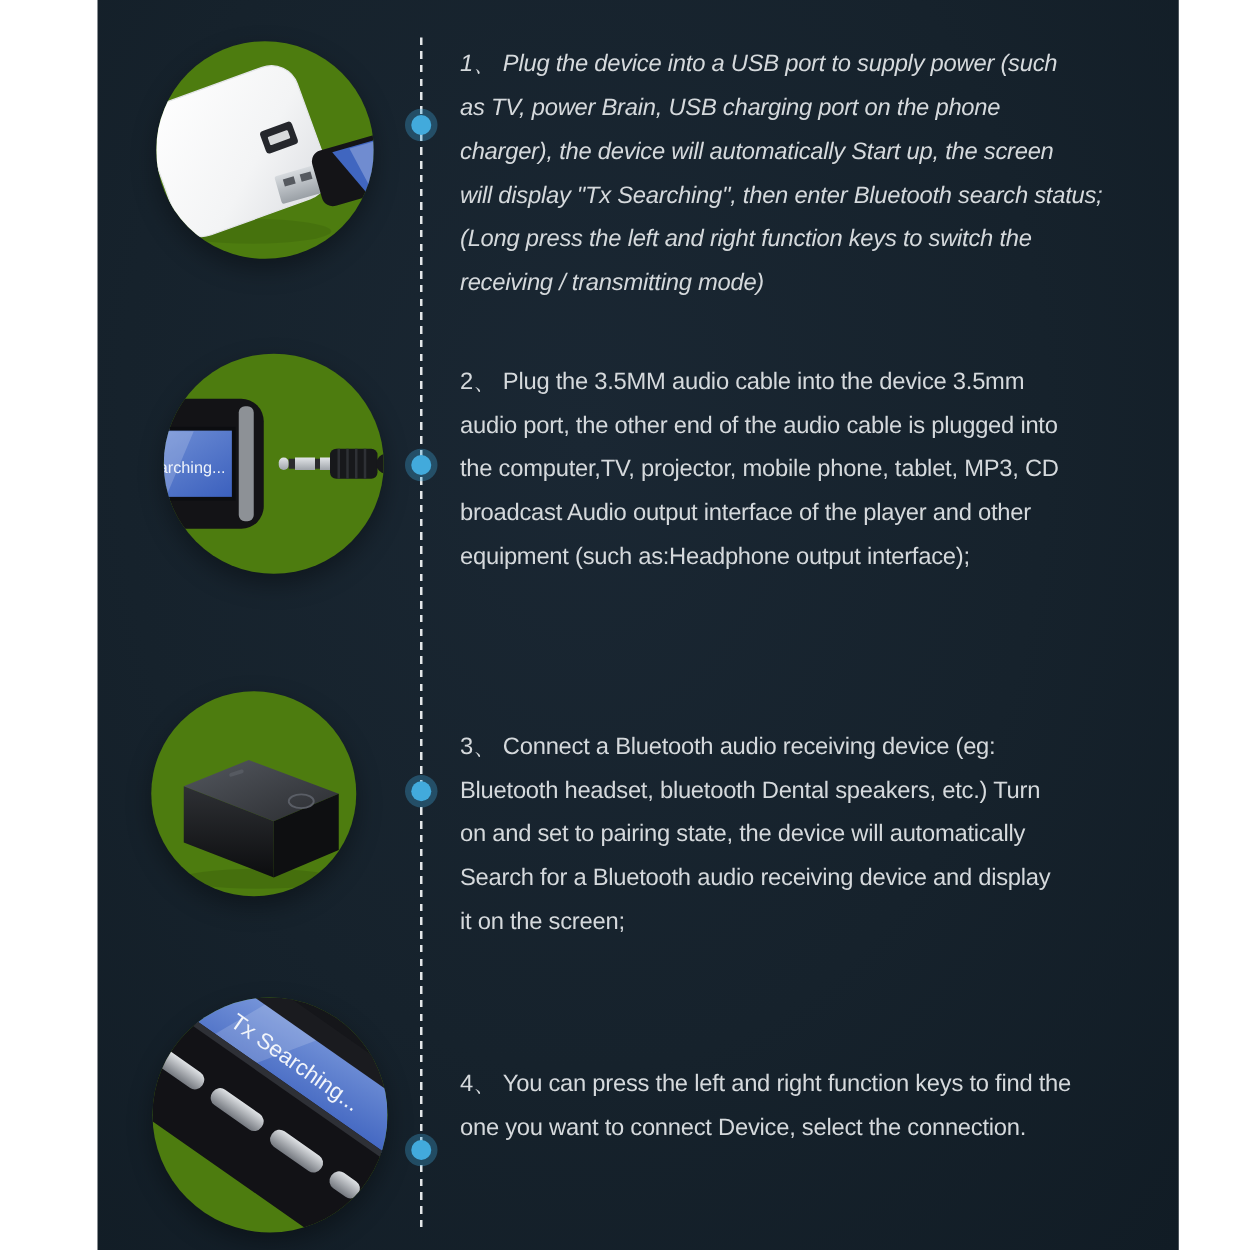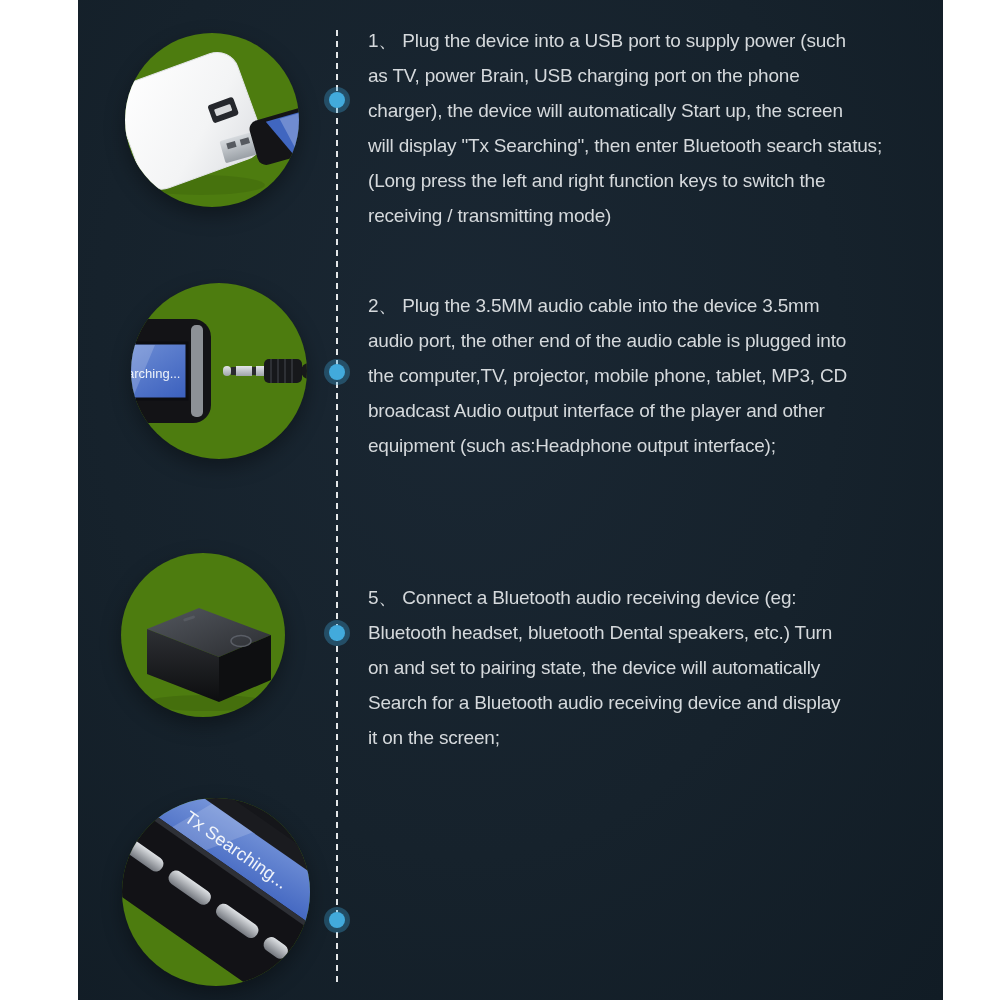--- a/index.html
+++ b/index.html
@@ -33,21 +33,21 @@
   .fig-1{left:125px;top:33px;width:174px;height:174px;}
   .fig-2{left:131px;top:283px;width:176px;height:176px;}
   .fig-3{left:121px;top:553px;width:164px;height:164px;}
   .fig-4{left:122px;top:798px;width:188px;height:188px;}
   .figure-circle svg{display:block;width:100%;height:100%;}
   .step-text{
     position:absolute;left:368px;
     color:#d5d9dc;font-size:19px;line-height:35px;letter-spacing:-0.2px;
     white-space:pre-line;
   }
-  .step-1{top:23px;}
+  .step-1{top:34px;font-style:italic;}
   .step-2{top:288px;}
   .step-3{top:580px;}
   .step-4{top:850px;}
 </style>
 </head>
 <body>
 
 <div class="canvas">
   <div class="panel"></div>
 
@@ -174,18 +174,20 @@
 as TV, power Brain, USB charging port on the phone
 charger), the device will automatically Start up, the screen
 will display "Tx Searching", then enter Bluetooth search status;
 (Long press the left and right function keys to switch the
 receiving / transmitting mode)</div>
   <div class="step-text step-2">2、 Plug the 3.5MM audio cable into the device 3.5mm
 audio port, the other end of the audio cable is plugged into
 the computer,TV, projector, mobile phone, tablet, MP3, CD
 broadcast Audio output interface of the player and other
 equipment (such as:Headphone output interface);</div>
-  <div class="step-text step-3">5、 Connect a Bluetooth audio receiving device (eg:
+  <div class="step-text step-3">3、 Connect a Bluetooth audio receiving device (eg:
 Bluetooth headset, bluetooth Dental speakers, etc.) Turn
 on and set to pairing state, the device will automatically
 Search for a Bluetooth audio receiving device and display
 it on the screen;</div>
+  <div class="step-text step-4">4、 You can press the left and right function keys to find the
+one you want to connect Device, select the connection.</div>
 </div>
 
 </body></html>

